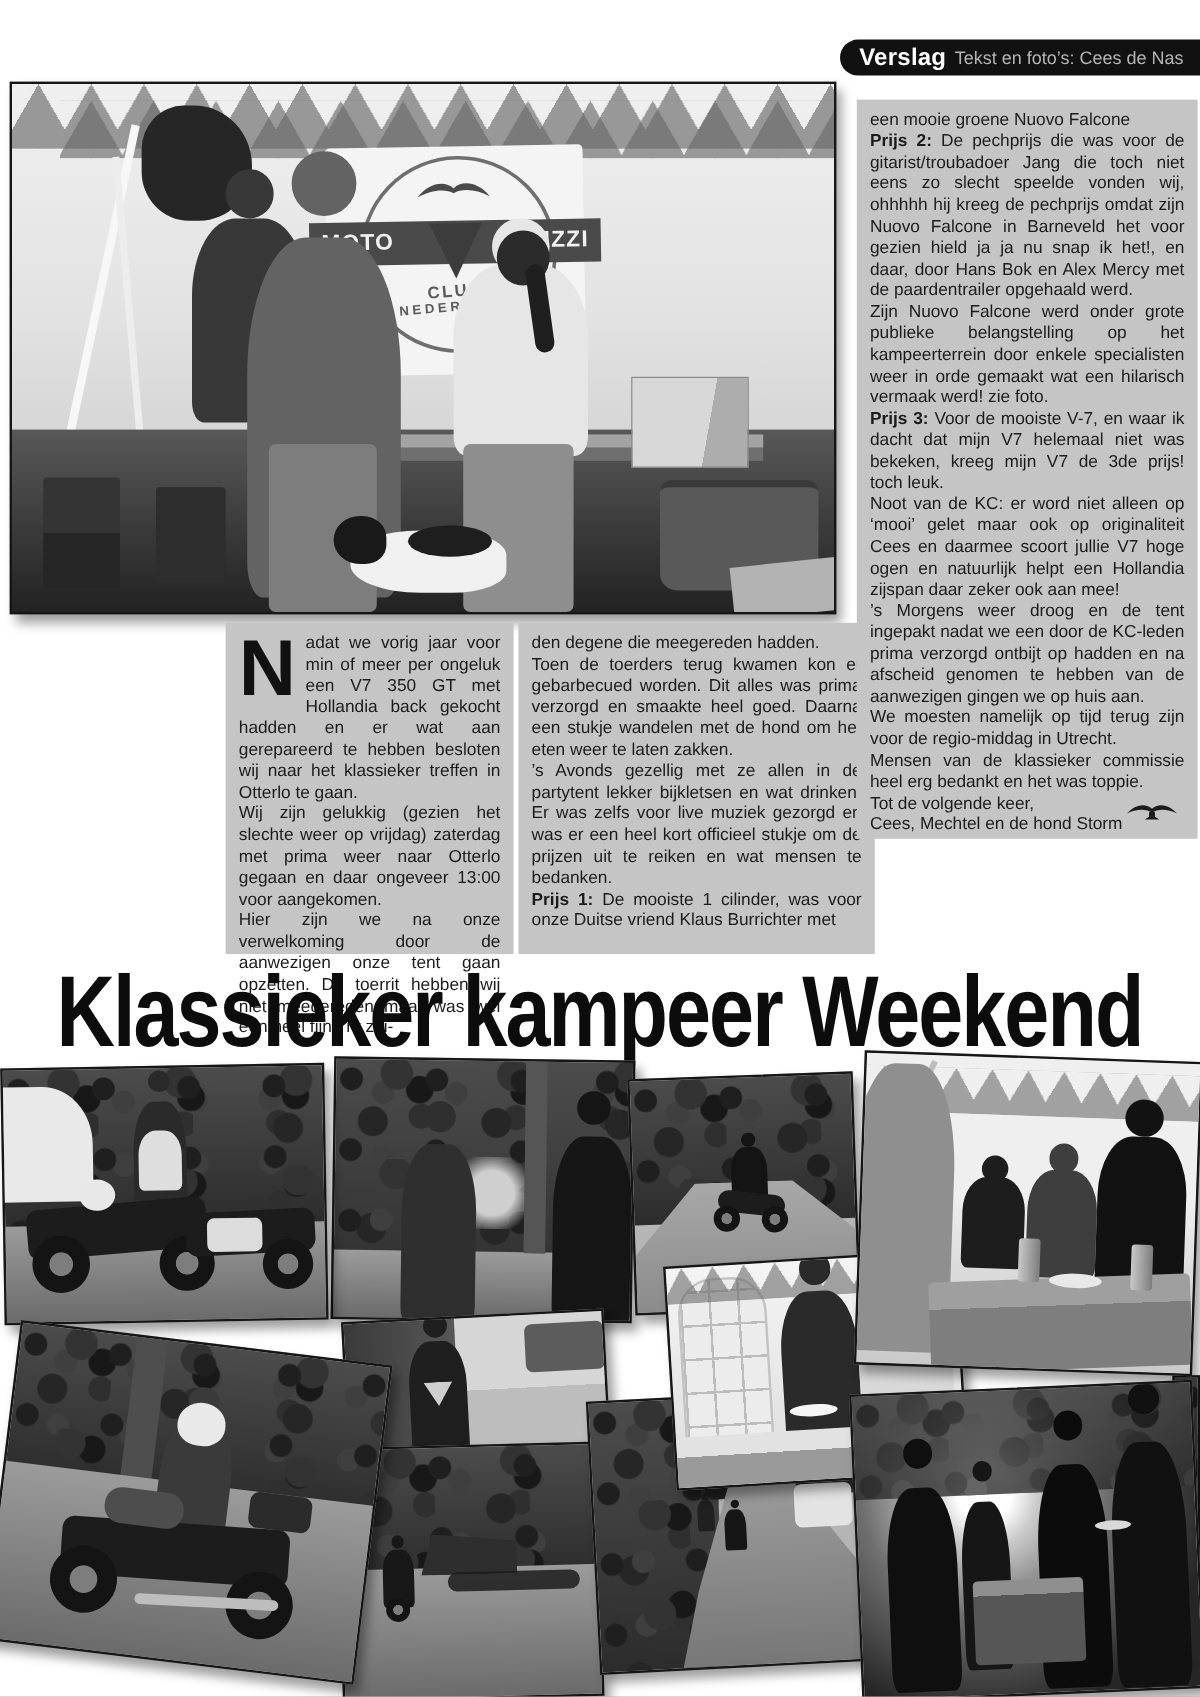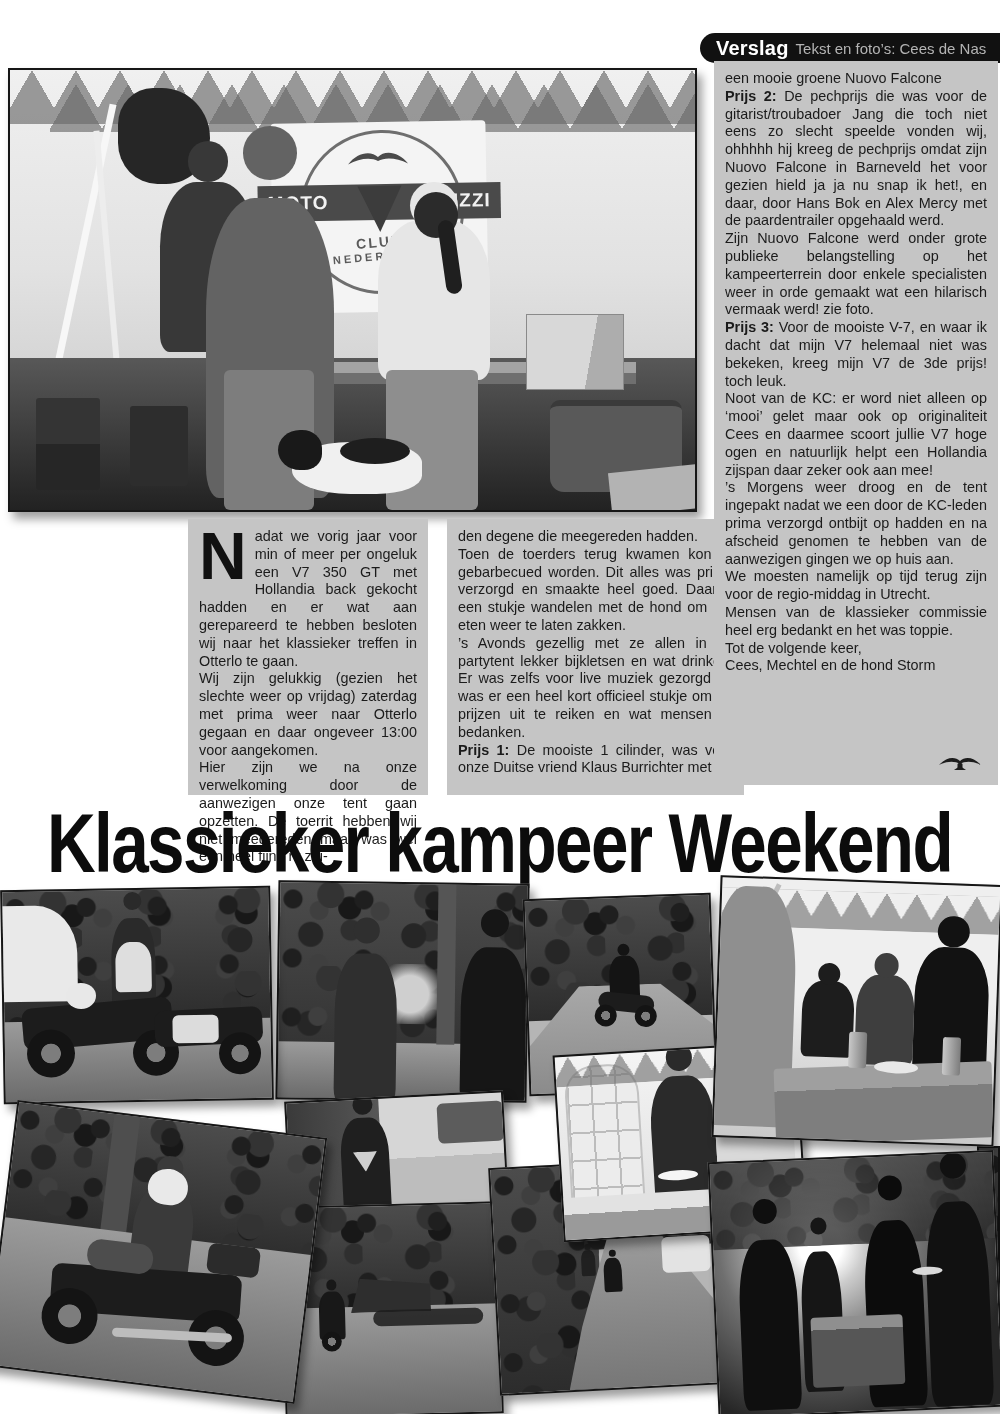--- a/index.html
+++ b/index.html
@@ -18,23 +18,23 @@
   .header-credit{color:#b4b4b4;font-size:15px;}
 
   
   .graybox{
     position:absolute;background:#c5c5c5;box-sizing:border-box;
     padding:9px 11px 8px 11px;
     font-size:14.4px;line-height:17.8px;text-align:justify;color:#1b1b1b;
   }
   .graybox p{margin:0;}
   .graybox b{font-weight:bold;}
-  #col3{left:714px;top:61px;width:284px;height:724px;}
+  #col3{left:714px;top:83px;width:284px;height:616px;}
   #col1{left:188px;top:519px;width:240px;height:276px;}
-  #col2{left:447px;top:519px;width:297px;height:276px;}
+  #col2{left:432px;top:519px;width:297px;height:276px;}
   .dropcap{
     float:left;font-weight:bold;font-size:66px;line-height:52px;
     padding:2px 8px 0 0;color:#111;font-family:"Liberation Sans",sans-serif;
   }
   .signoff-row{position:absolute;right:16px;bottom:8px;}
 
   
   #headline-wrap{position:absolute;left:45px;top:800px;width:910px;height:88px;}
 
   

